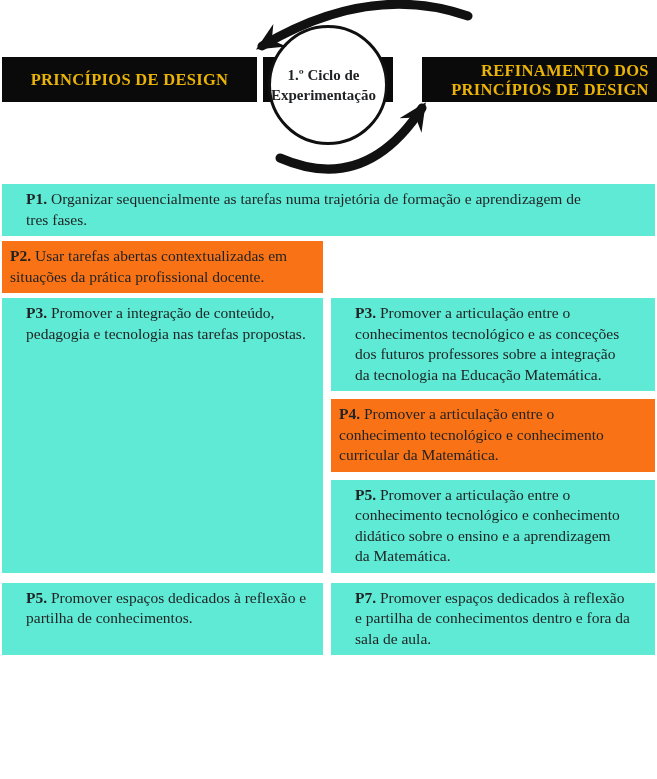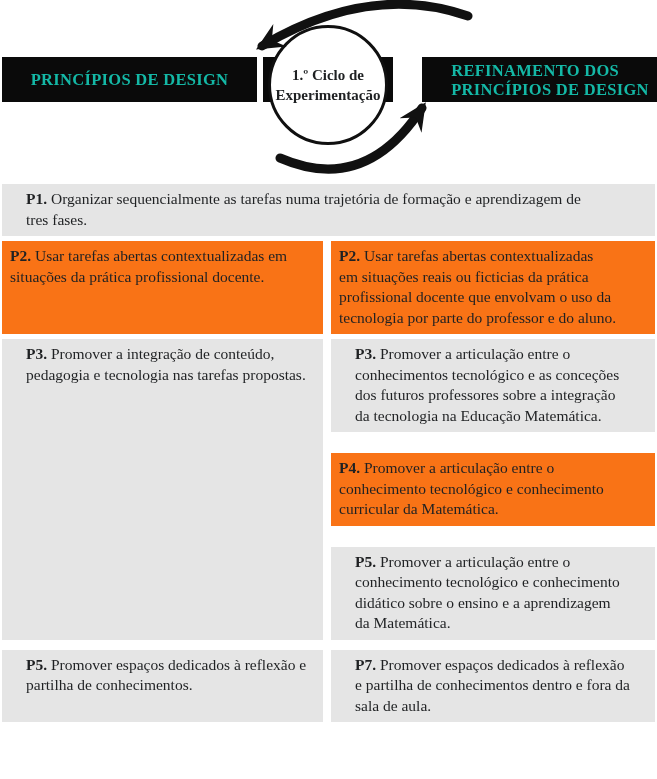--- a/index.html
+++ b/index.html
@@ -5,36 +5,36 @@
   html,body{margin:0;padding:0;background:#ffffff;}
   .page{position:relative;width:657px;min-height:779px;background:#ffffff;
         font-family:"Liberation Serif","DejaVu Serif",serif;color:#1f2123;}
 
   
   .header{position:relative;height:180px;}
   .band{position:absolute;top:57px;height:45px;background:#0a0a0a;}
   .band-left{left:2px;width:255px;display:flex;align-items:center;justify-content:center;}
   .band-mid{left:263px;width:130px;}
   .band-right{left:422px;width:256px;display:flex;align-items:center;justify-content:center;}
-  .band-text{color:#14b8a6;font-weight:bold;font-size:16.5px;line-height:19px;
-             text-align:left;letter-spacing:.3px;white-space:pre-line;}
+  .band-text{color:#eab308;font-weight:bold;font-size:16.5px;line-height:19px;
+             text-align:right;letter-spacing:.3px;white-space:pre-line;}
   .circle{position:absolute;left:268px;top:25px;width:114px;height:114px;background:#ffffff;
           border:3px solid #101010;border-radius:50%;z-index:2;
-          display:flex;align-items:center;justify-content:center;text-align:center;}
+          display:flex;align-items:center;justify-content:flex-start;text-align:center;}
   .circle-text{font-weight:bold;font-size:15px;line-height:20px;white-space:pre-line;}
   .arrows{position:absolute;left:0;top:0;width:657px;height:180px;z-index:3;pointer-events:none;}
 
   
   .tbl{width:653px;margin:4px 2px 0 2px;}
   .row{margin-bottom:5px;}
   .row.two{display:grid;grid-template-columns:321px 1fr;column-gap:8px;}
-  .subcol{display:flex;flex-direction:column;gap:21px;border-radius:29px;}
+  .subcol{display:flex;flex-direction:column;gap:8px;border-radius:29px;}
   .subcol .cell{flex:0 0 auto;}
   .cell{padding:5px 8px 6px 8px;font-size:15.5px;line-height:20.5px;}
-  .dark{background:#e5e5e5;padding-left:24px;}
+  .dark{background:#5eead4;padding-left:24px;}
   .light{background:#f97316;}
   .pfx{font-weight:bold;}
   .txt{white-space:pre-line;}
 </style>
 </head>
 <body>
 
 <div class="page">
 
   <div class="header">
@@ -66,24 +66,20 @@
   <div class="tbl">
 
     <div class="row">
       <div class="cell dark"><b class="pfx">P1.</b> <span class="txt">Organizar sequencialmente as tarefas numa trajetória de formação e aprendizagem de
 tres fases.</span></div>
     </div>
 
     <div class="row two">
       <div class="cell light"><b class="pfx">P2.</b> <span class="txt">Usar tarefas abertas contextualizadas em
 situações da prática profissional docente.</span></div>
-      <div class="cell light"><b class="pfx">P2.</b> <span class="txt">Usar tarefas abertas contextualizadas
-em situações reais ou ficticias da prática
-profissional docente que envolvam o uso da
-tecnologia por parte do professor e do aluno.</span></div>
     </div>
 
     <div class="row two">
       <div class="cell dark"><b class="pfx">P3.</b> <span class="txt">Promover a integração de conteúdo,
 pedagogia e tecnologia nas tarefas propostas.</span></div>
       <div class="subcol">
         <div class="cell dark"><b class="pfx">P3.</b> <span class="txt">Promover a articulação entre o
 conhecimentos tecnológico e as conceções
 dos futuros professores sobre a integração
 da tecnologia na Educação Matemática.</span></div>

